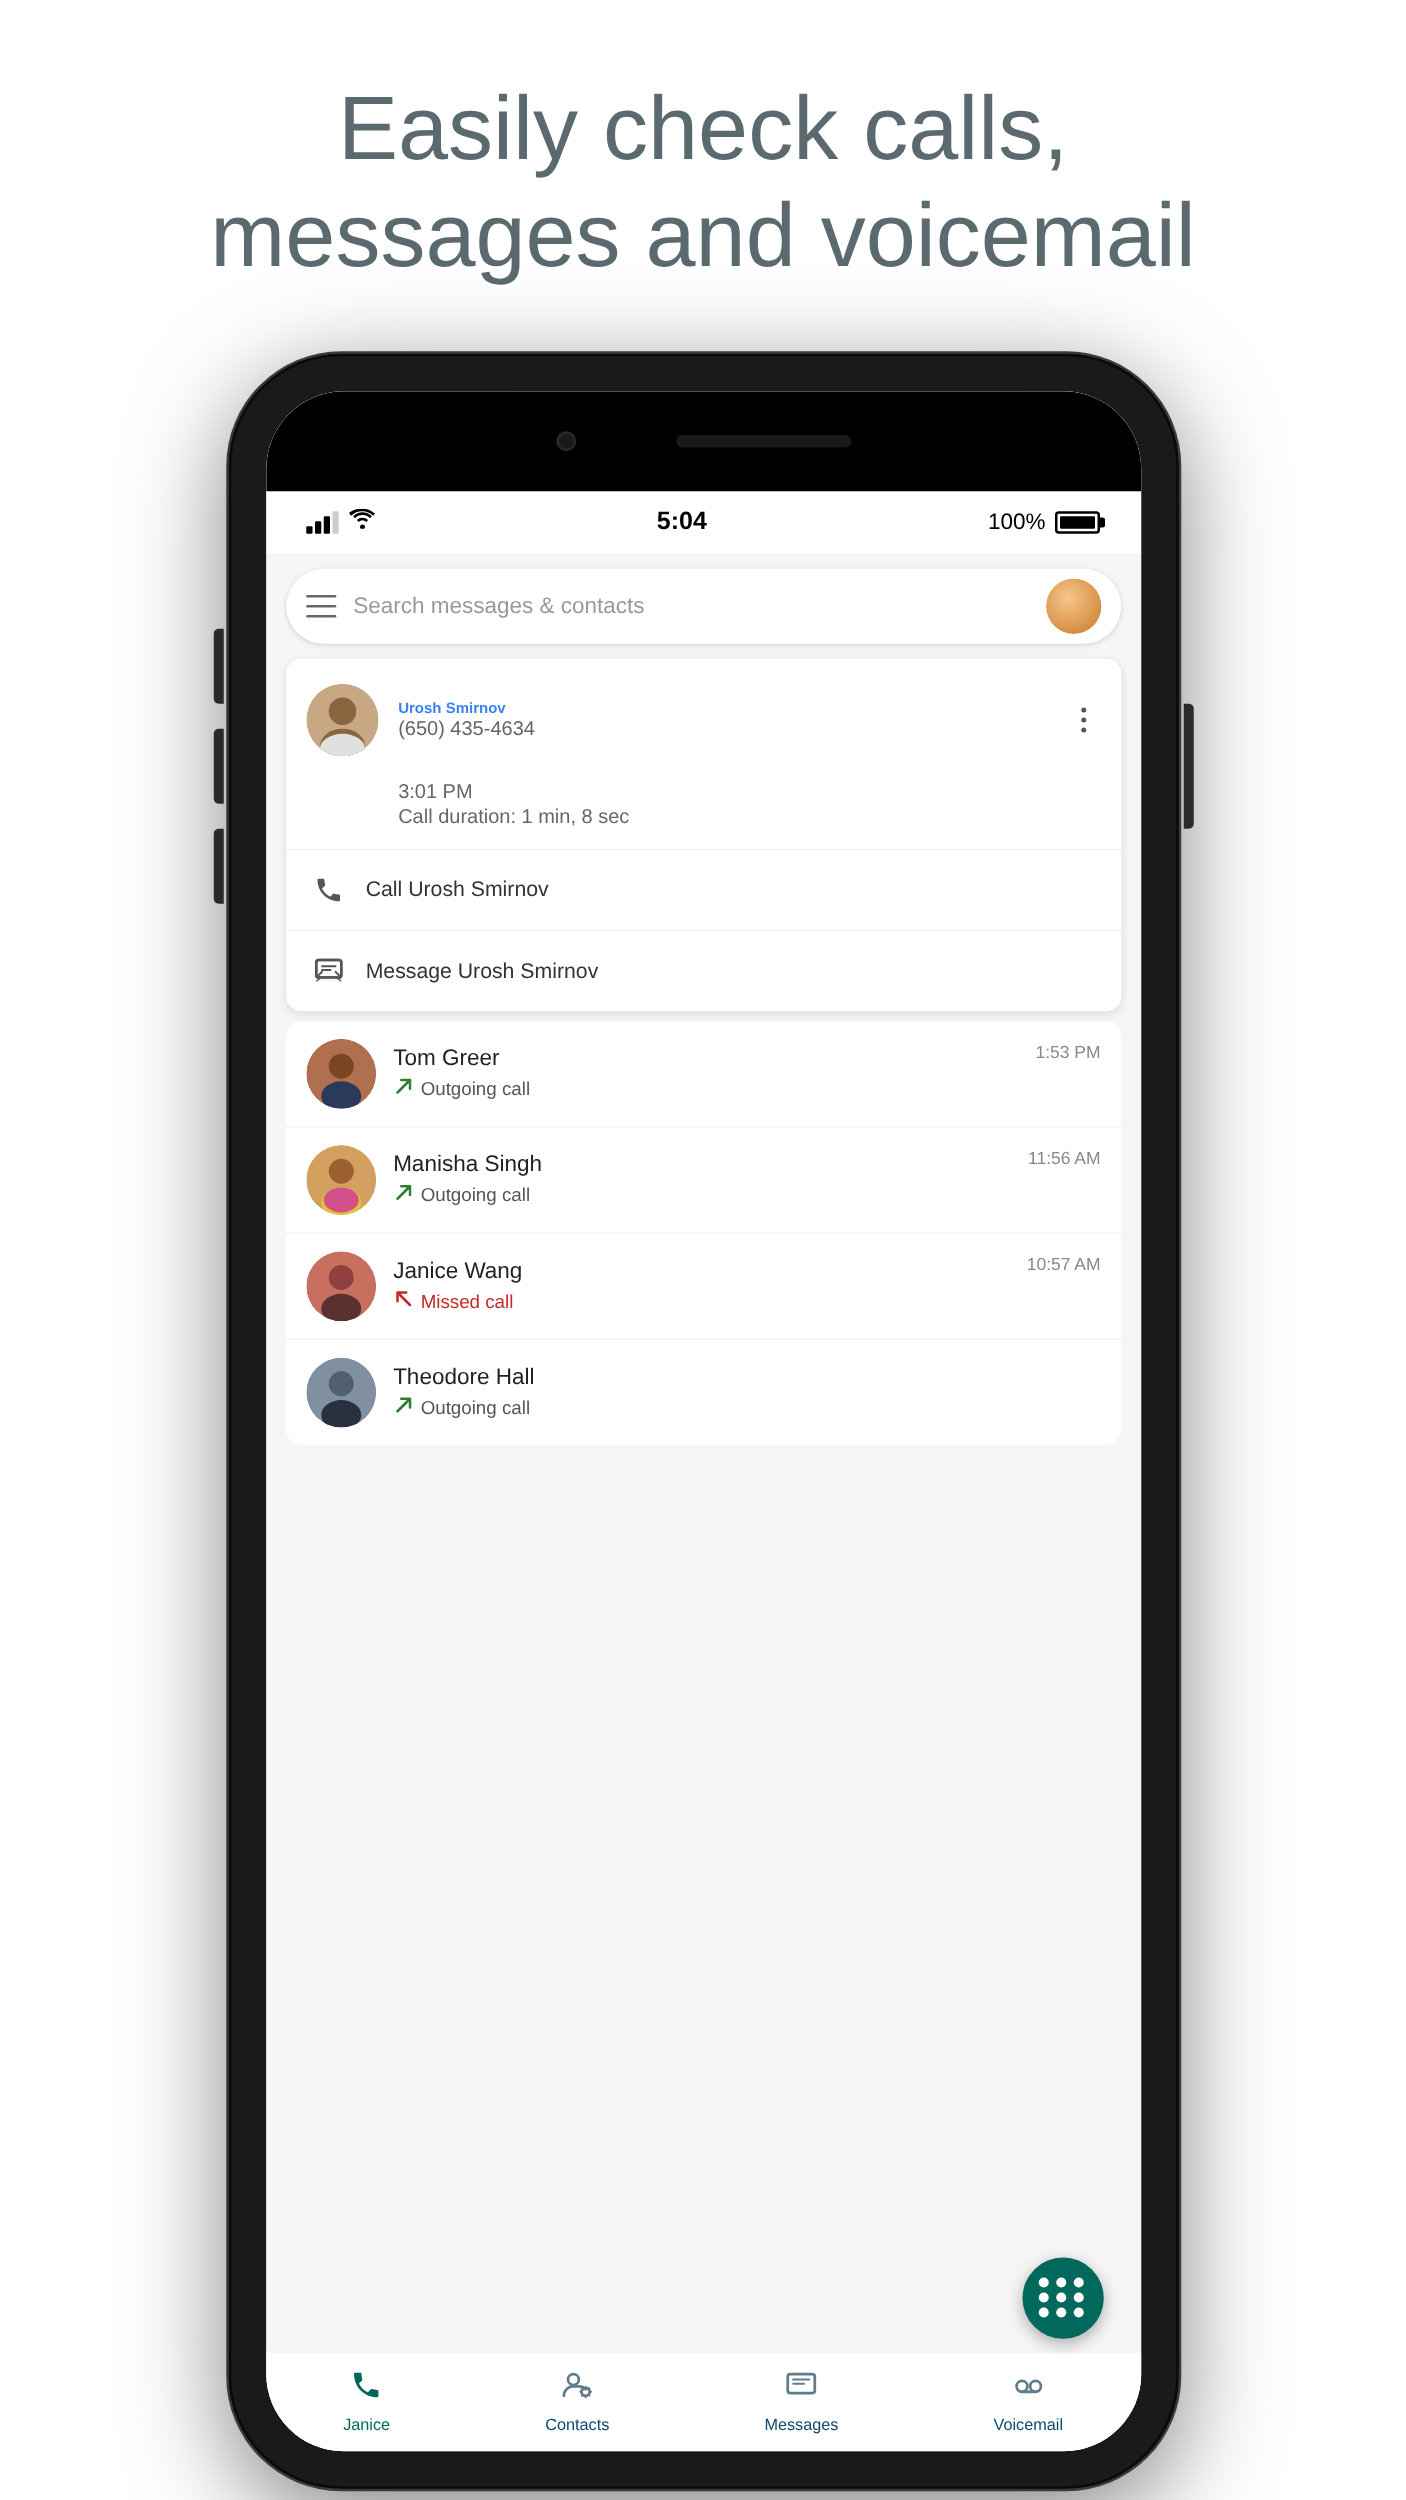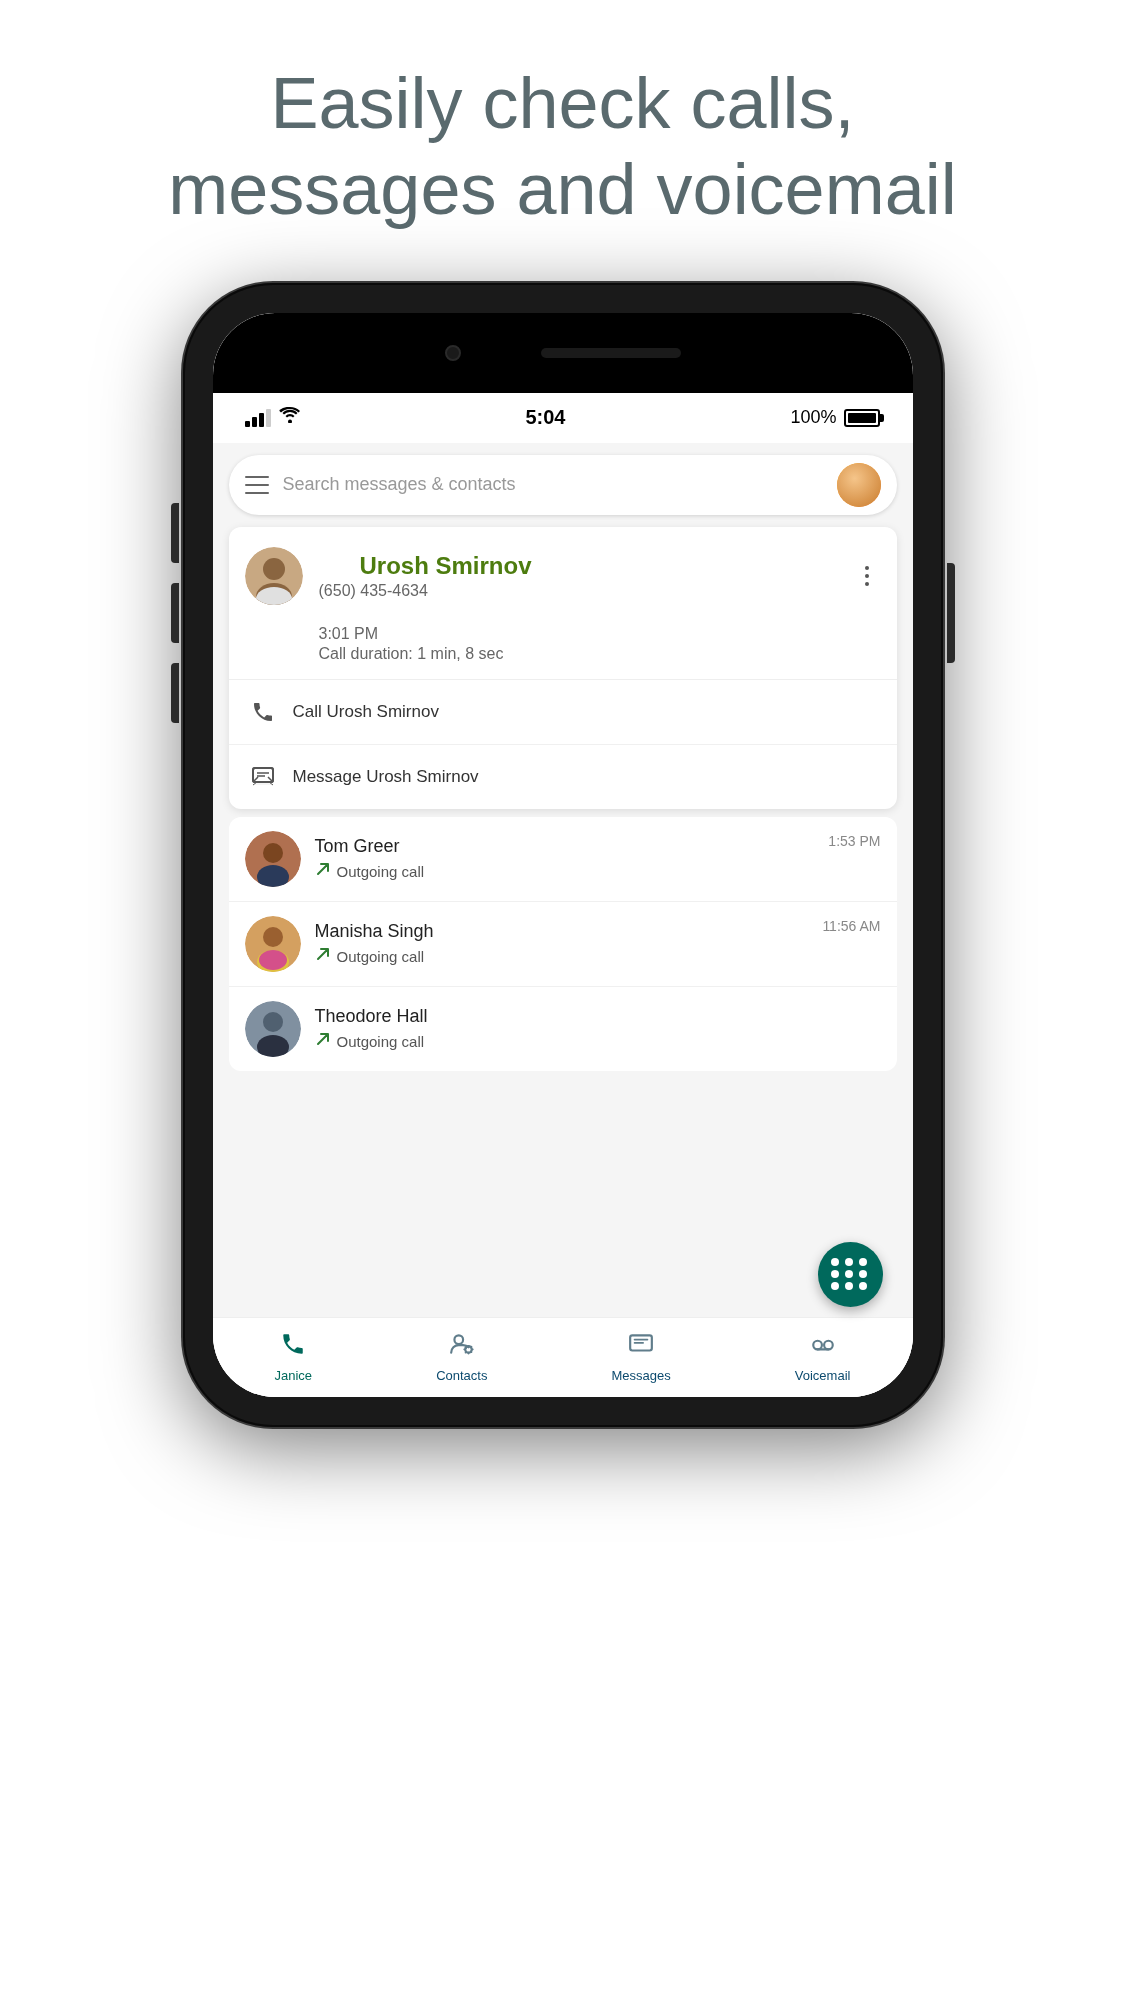--- a/index.html
+++ b/index.html
@@ -24,21 +24,21 @@
     
     .phone-wrapper {
       display: flex;
       justify-content: center;
       align-items: flex-start;
       padding-top: 10px;
     }
 
     .phone-frame {
       width: 760px;
-      height: 1144px;
+      height: 1708px;
       background: #1a1a1a;
       border-radius: 90px;
       position: relative;
       box-shadow:
         0 0 0 2px #3a3a3a,
         0 20px 80px rgba(0,0,0,0.5),
         inset 0 0 0 2px #0a0a0a;
     }
 
     
@@ -244,24 +244,23 @@
       height: 58px;
       border-radius: 50%;
       margin-right: 16px;
       flex-shrink: 0;
       overflow: hidden;
     }
     .contact-info {
       flex: 1;
     }
     .contact-name {
-      font-size: 24px;
+      font-size: 12px;
       font-weight: 600;
-      color: #4d7c0f;
-      margin-left: 41px;
+      color: #3b82f6;
     }
     .contact-phone {
       font-size: 16px;
       color: #666;
       margin-top: 2px;
     }
     .more-icon {
       width: 28px;
       height: 28px;
       display: flex;
@@ -593,20 +592,41 @@
                   <svg width="16" height="16" viewBox="0 0 16 16">
                     <path d="M3 13L13 3M13 3H6M13 3v7" stroke="#2e7d32" stroke-width="2" fill="none" stroke-linecap="round" stroke-linejoin="round"></path>
                   </svg>
                 </span>
                 <span class="status-text-outgoing">Outgoing call</span>
               </div>
             </div>
             <span class="call-time-stamp">11:56 AM</span>
           </div>
 
+          <div class="call-list-item">
+            <div class="list-avatar">
+              <svg viewBox="0 0 56 56" width="56" height="56">
+                <circle cx="28" cy="28" r="28" fill="#c87060"></circle>
+                <circle cx="28" cy="21" r="10" fill="#904040"></circle>
+                <ellipse cx="28" cy="46" rx="16" ry="12" fill="#5a3030"></ellipse>
+              </svg>
+            </div>
+            <div class="list-contact-info">
+              <div class="list-contact-name">Janice Wang</div>
+              <div class="list-call-status">
+                <span class="missed-arrow">
+                  <svg width="16" height="16" viewBox="0 0 16 16">
+                    <path d="M3 3L13 13M3 3v7M3 3h7" stroke="#c62828" stroke-width="2" fill="none" stroke-linecap="round" stroke-linejoin="round"></path>
+                  </svg>
+                </span>
+                <span class="status-text-missed">Missed call</span>
+              </div>
+            </div>
+            <span class="call-time-stamp">10:57 AM</span>
+          </div>
 
           <div class="call-list-item">
             <div class="list-avatar">
               <svg viewBox="0 0 56 56" width="56" height="56">
                 <circle cx="28" cy="28" r="28" fill="#8090a0"></circle>
                 <circle cx="28" cy="21" r="10" fill="#506070"></circle>
                 <ellipse cx="28" cy="46" rx="16" ry="12" fill="#2a3040"></ellipse>
               </svg>
             </div>
             <div class="list-contact-info">

